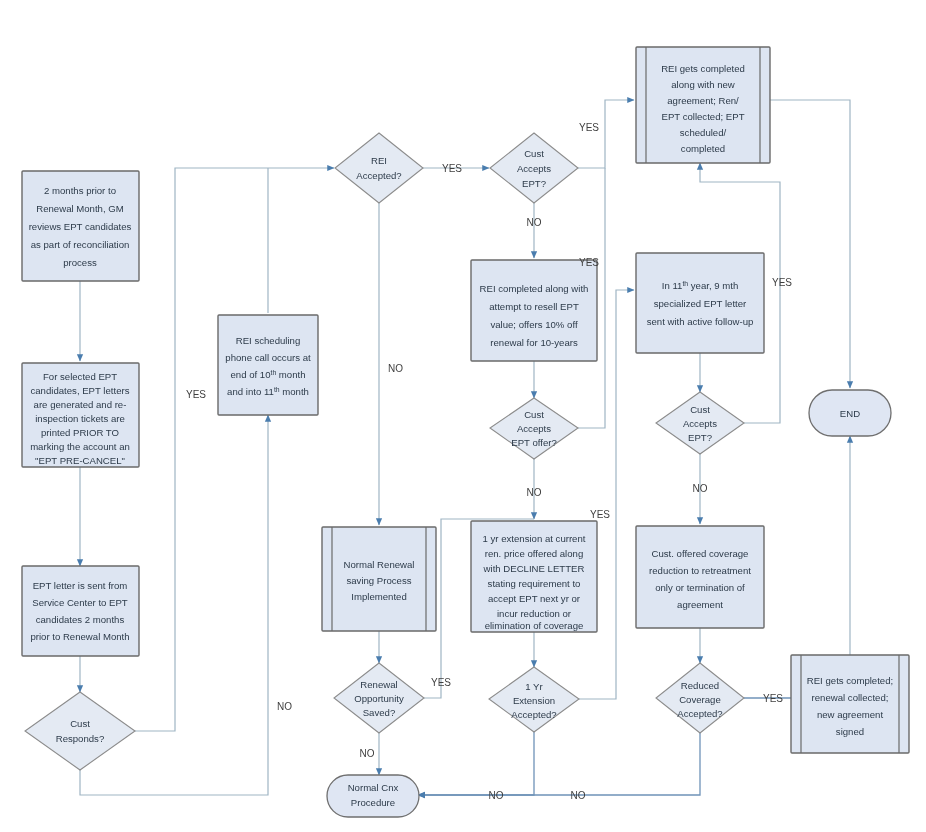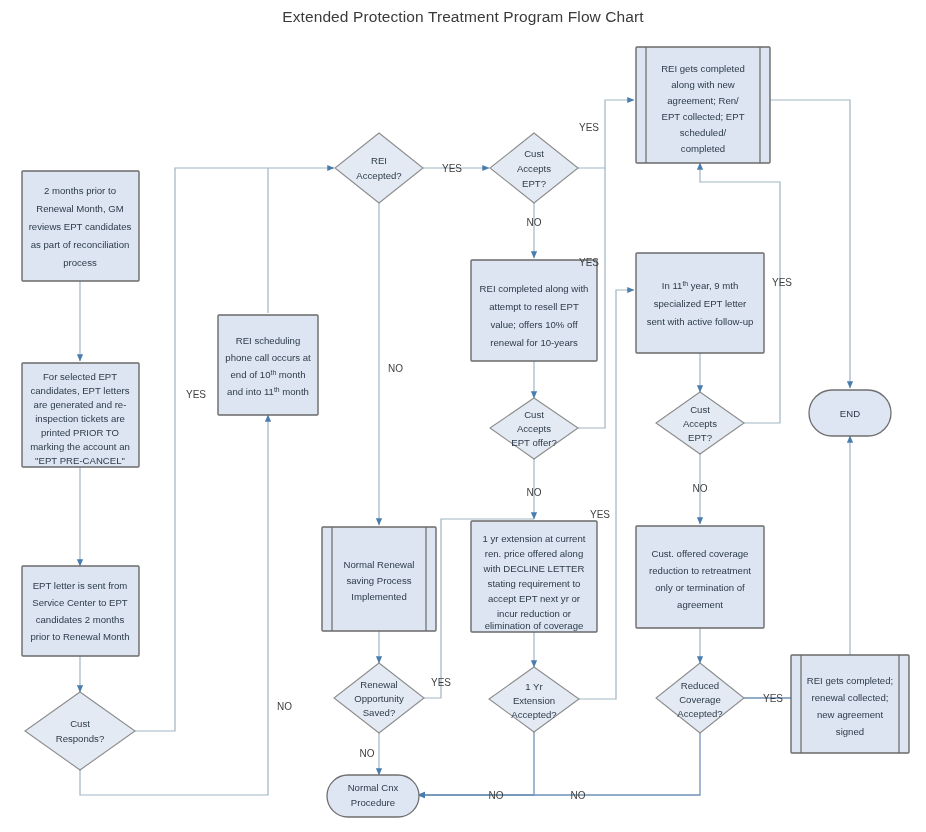--- a/index.html
+++ b/index.html
@@ -24,21 +24,20 @@
   .termShape{fill:#dfe6f3;stroke:#6f6f6f;stroke-width:1.3;}
   .ppBar{stroke:#6a6a6a;stroke-width:1.2;}
   .conn{stroke:#9fb5c4;stroke-width:1.2;fill:none;}
   .connBlue{stroke:#6f93b8;stroke-width:1.3;fill:none;}
 </style>
 </head>
 <body>
 
 <div id="page">
 
-  <div id="title">Extended Protection Treatment Program Flow Chart</div>
 
   <svg id="flow" viewBox="0 0 926 832">
     <defs>
       <marker id="arw" markerWidth="7" markerHeight="7" refX="5.6" refY="3" orient="auto">
         <path d="M0,0.4 L6,3 L0,5.6 z" fill="#4a7dae"></path>
       </marker>
     </defs>
 
     <g>
 

